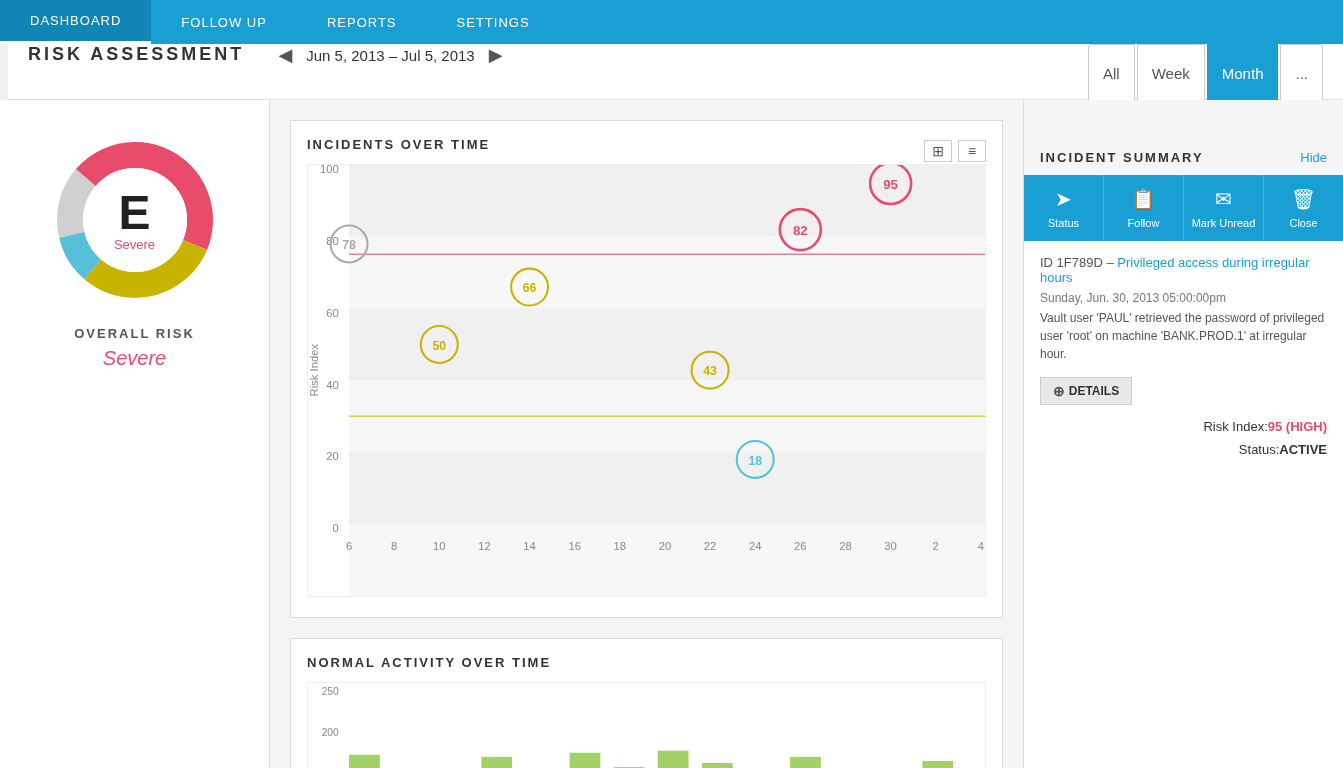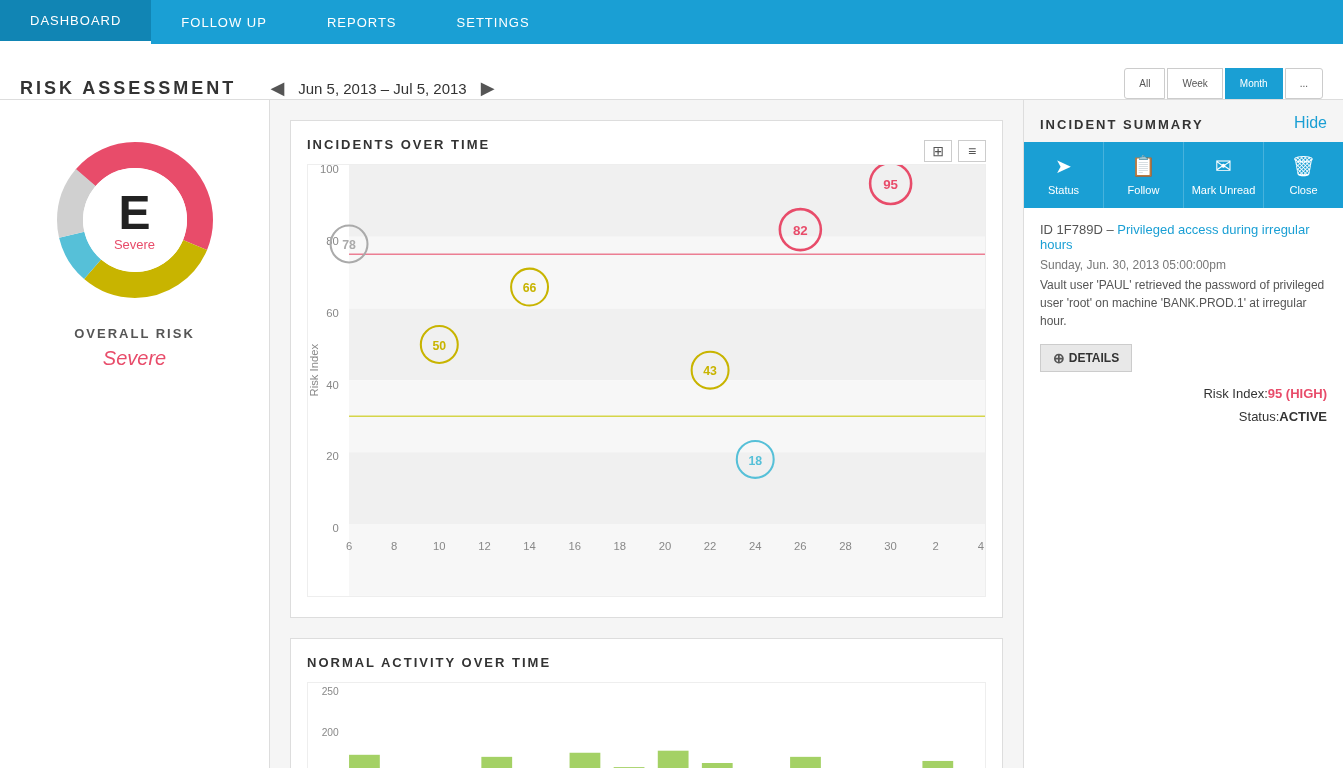--- a/index.html
+++ b/index.html
@@ -27,23 +27,24 @@
     .top-nav .nav-item.active {
       background: #1185b4;
       border-bottom: 3px solid #fff;
     }
 
     
     .header-bar {
       background: #fff;
       height: 56px;
       display: flex;
-      align-items: flex-end;
+      align-items: flex-start;
       padding: 0 20px;
       border-bottom: 1px solid #ddd;
+      margin-left: 8px;
     }
     .header-title {
       font-size: 18px;
       font-weight: bold;
       letter-spacing: 3px;
       color: #333;
       text-transform: uppercase;
     }
     .date-nav {
       display: flex;
@@ -60,22 +61,22 @@
     .date-range {
       font-size: 15px;
       color: #333;
     }
     .time-filters {
       margin-left: auto;
       display: flex;
       gap: 2px;
     }
     .time-filter-btn {
-      padding: 9px 14px;
-      font-size: 10px;
+      padding: 20px 14px;
+      font-size: 15px;
       border: 1px solid #ccc;
       background: #fff;
       cursor: pointer;
       color: #555;
     }
     .time-filter-btn.active {
       background: #1a9fd4;
       color: #fff;
       border-color: #1a9fd4;
     }
@@ -205,23 +206,24 @@
       background: #f5f5f5;
     }
     .incident-summary-title {
       font-size: 13px;
       font-weight: bold;
       letter-spacing: 2px;
       color: #333;
       text-transform: uppercase;
     }
     .hide-btn {
-      font-size: 16px;
+      font-size: 13px;
       color: #1a9fd4;
       cursor: pointer;
+      margin-top: 36px;
     }
     .action-buttons {
       display: flex;
       background: #1a9fd4;
     }
     .action-btn {
       flex: 1;
       display: flex;
       flex-direction: column;
       align-items: center;

